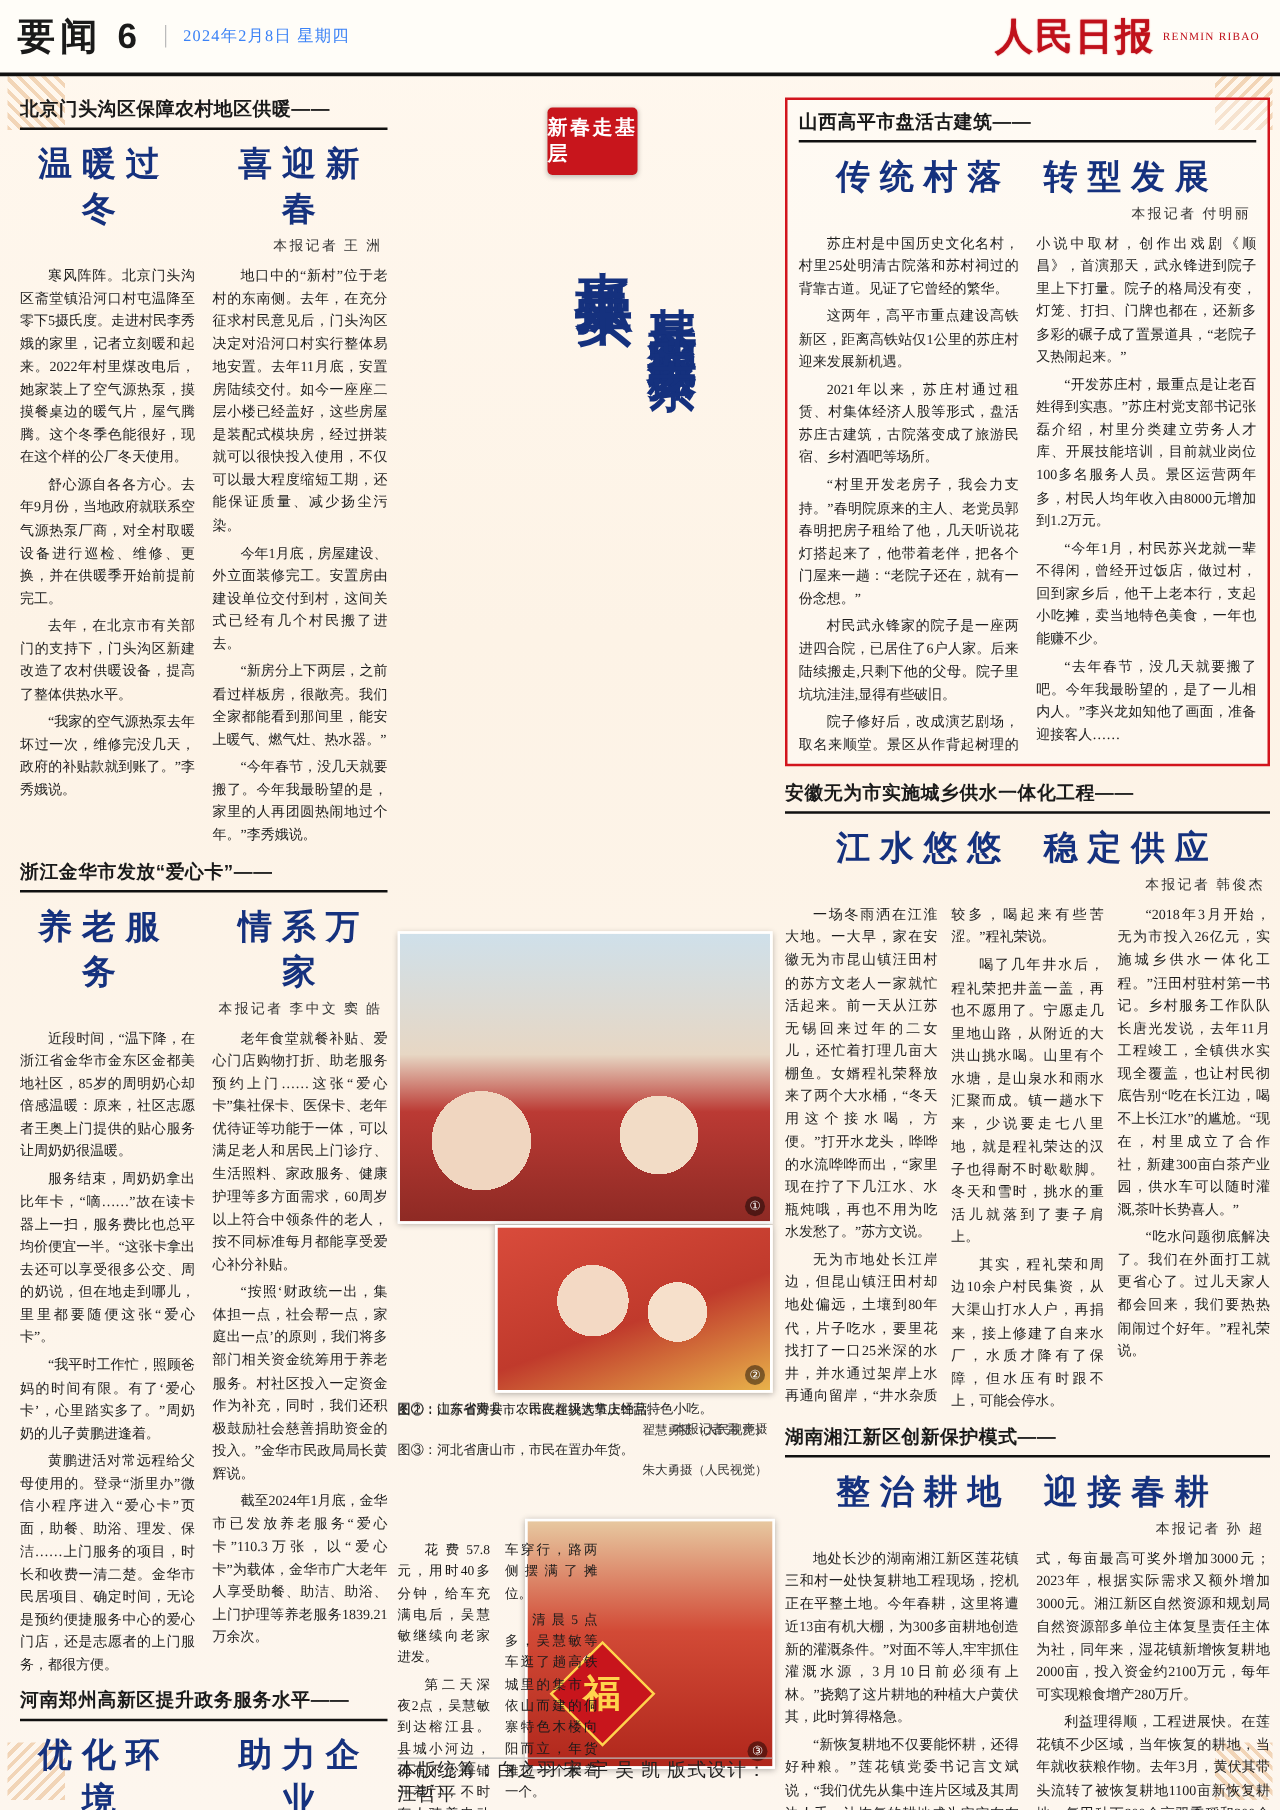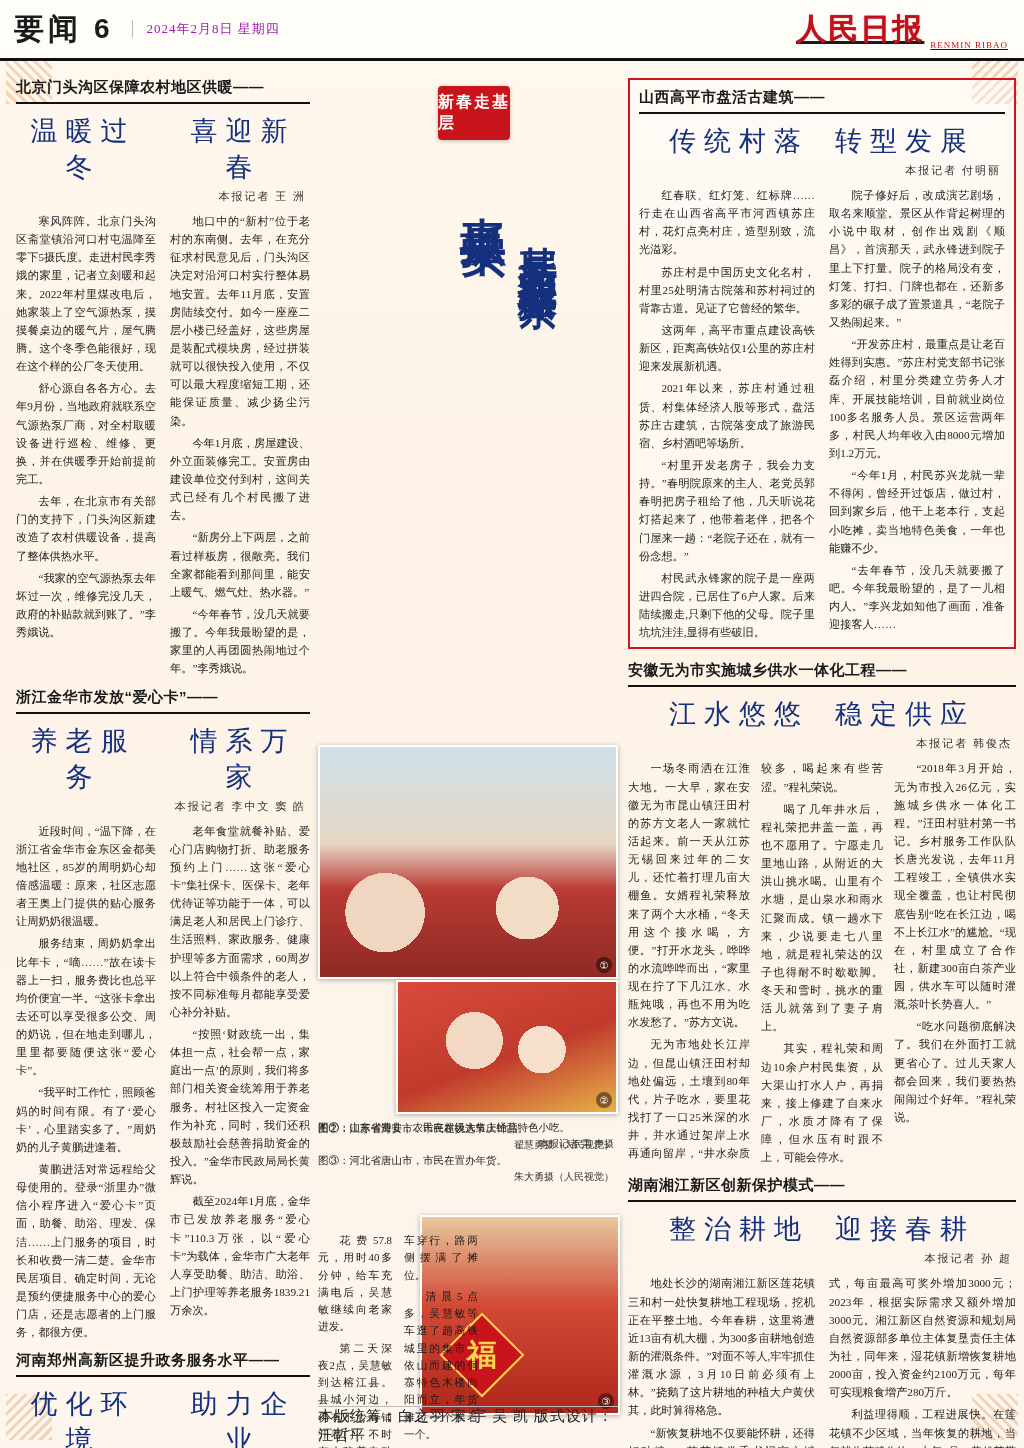--- a/index.html
+++ b/index.html
@@ -34,45 +34,45 @@
     background:#fffdf8;
     display:flex;align-items:center;
   }
   .mh-left{display:flex;align-items:center;padding-left:14px;}
   .mh-section{
     font-family:"Liberation Sans",sans-serif;
     font-weight:bold;font-size:30px;letter-spacing:4px;
   }
   .mh-pagenum{font-size:28px;font-weight:bold;margin-left:12px;font-family:"Liberation Sans",sans-serif;}
   .mh-date{
-    margin-left:22px;font-size:13px;color:#a21caf;letter-spacing:1px;
+    margin-left:22px;font-size:13px;color:#3b82f6;letter-spacing:1px;
     border-left:1px solid #bbb;padding-left:14px;align-self:center;
   }
-  .mh-right{margin-left:auto;padding-right:16px;display:flex;align-items:flex-end;gap:6px;text-decoration:underline;}
+  .mh-right{margin-left:auto;padding-right:16px;display:flex;align-items:center;gap:6px;}
   .mh-logo{
     font-family:"Liberation Serif",serif;font-weight:bold;
     font-size:30px;color:#c0111b;letter-spacing:2px;
     text-shadow:0 0 1px #c0111b;
   }
   .mh-logo-sub{font-size:9px;color:#c0111b;letter-spacing:1px;}
 
   
   .col{position:absolute;top:78px;width:294px;}
   .col.left{left:16px;}
   .col.right{left:628px;width:388px;}
 
   
   .article{margin-bottom:10px;}
   .kicker{
     font-family:"Liberation Sans",sans-serif;
     font-size:15px;font-weight:bold;letter-spacing:.5px;
     border-bottom:2px solid #111;padding-bottom:5px;margin-bottom:9px;
   }
   .headline{
-    text-align:center;font-weight:normal;
+    text-align:center;font-weight:bold;
     font-size:27px;letter-spacing:8px;
     color:#15317e;margin:6px 0 4px;
     font-family:"Liberation Serif",serif;
   }
   .headline.dual{display:flex;justify-content:center;gap:26px;}
   .byline{
     text-align:right;font-size:11px;color:#333;letter-spacing:2px;
     margin:2px 0 8px;padding-right:4px;
   }
   .body{
@@ -280,21 +280,20 @@
   <div class="col right">
 
     <div class="article hl-box">
       <div class="kicker">山西高平市盘活古建筑——</div>
       <div class="headline dual">
         <span>传统村落</span>
         <span>转型发展</span>
       </div>
       <div class="byline">本报记者  付明丽</div>
       <div class="body">
-        <p>红春联、红灯笼、红标牌……行走在山西省高平市河西镇苏庄村，花灯点亮村庄，造型别致，流光溢彩。</p>
         <p>苏庄村是中国历史文化名村，村里25处明清古院落和苏村祠过的背靠古道。见证了它曾经的繁华。</p>
         <p>这两年，高平市重点建设高铁新区，距离高铁站仅1公里的苏庄村迎来发展新机遇。</p>
         <p>2021年以来，苏庄村通过租赁、村集体经济人股等形式，盘活苏庄古建筑，古院落变成了旅游民宿、乡村酒吧等场所。</p>
         <p>“村里开发老房子，我会力支持。”春明院原来的主人、老党员郭春明把房子租给了他，几天听说花灯搭起来了，他带着老伴，把各个门屋来一趟：“老院子还在，就有一份念想。”</p>
         <p>村民武永锋家的院子是一座两进四合院，已居住了6户人家。后来陆续搬走,只剩下他的父母。院子里坑坑洼洼,显得有些破旧。</p>
         <p>院子修好后，改成演艺剧场，取名来顺堂。景区从作背起树理的小说中取材，创作出戏剧《顺昌》，首演那天，武永锋进到院子里上下打量。院子的格局没有变，灯笼、打扫、门牌也都在，还新多多彩的碾子成了置景道具，“老院子又热闹起来。”</p>
         <p>“开发苏庄村，最重点是让老百姓得到实惠。”苏庄村党支部书记张磊介绍，村里分类建立劳务人才库、开展技能培训，目前就业岗位100多名服务人员。景区运营两年多，村民人均年收入由8000元增加到1.2万元。</p>
         <p>“今年1月，村民苏兴龙就一辈不得闲，曾经开过饭店，做过村，回到家乡后，他干上老本行，支起小吃摊，卖当地特色美食，一年也能赚不少。</p>
         <p>“去年春节，没几天就要搬了吧。今年我最盼望的，是了一儿相内人。”李兴龙如知他了画面，准备迎接客人……</p>
       </div>

